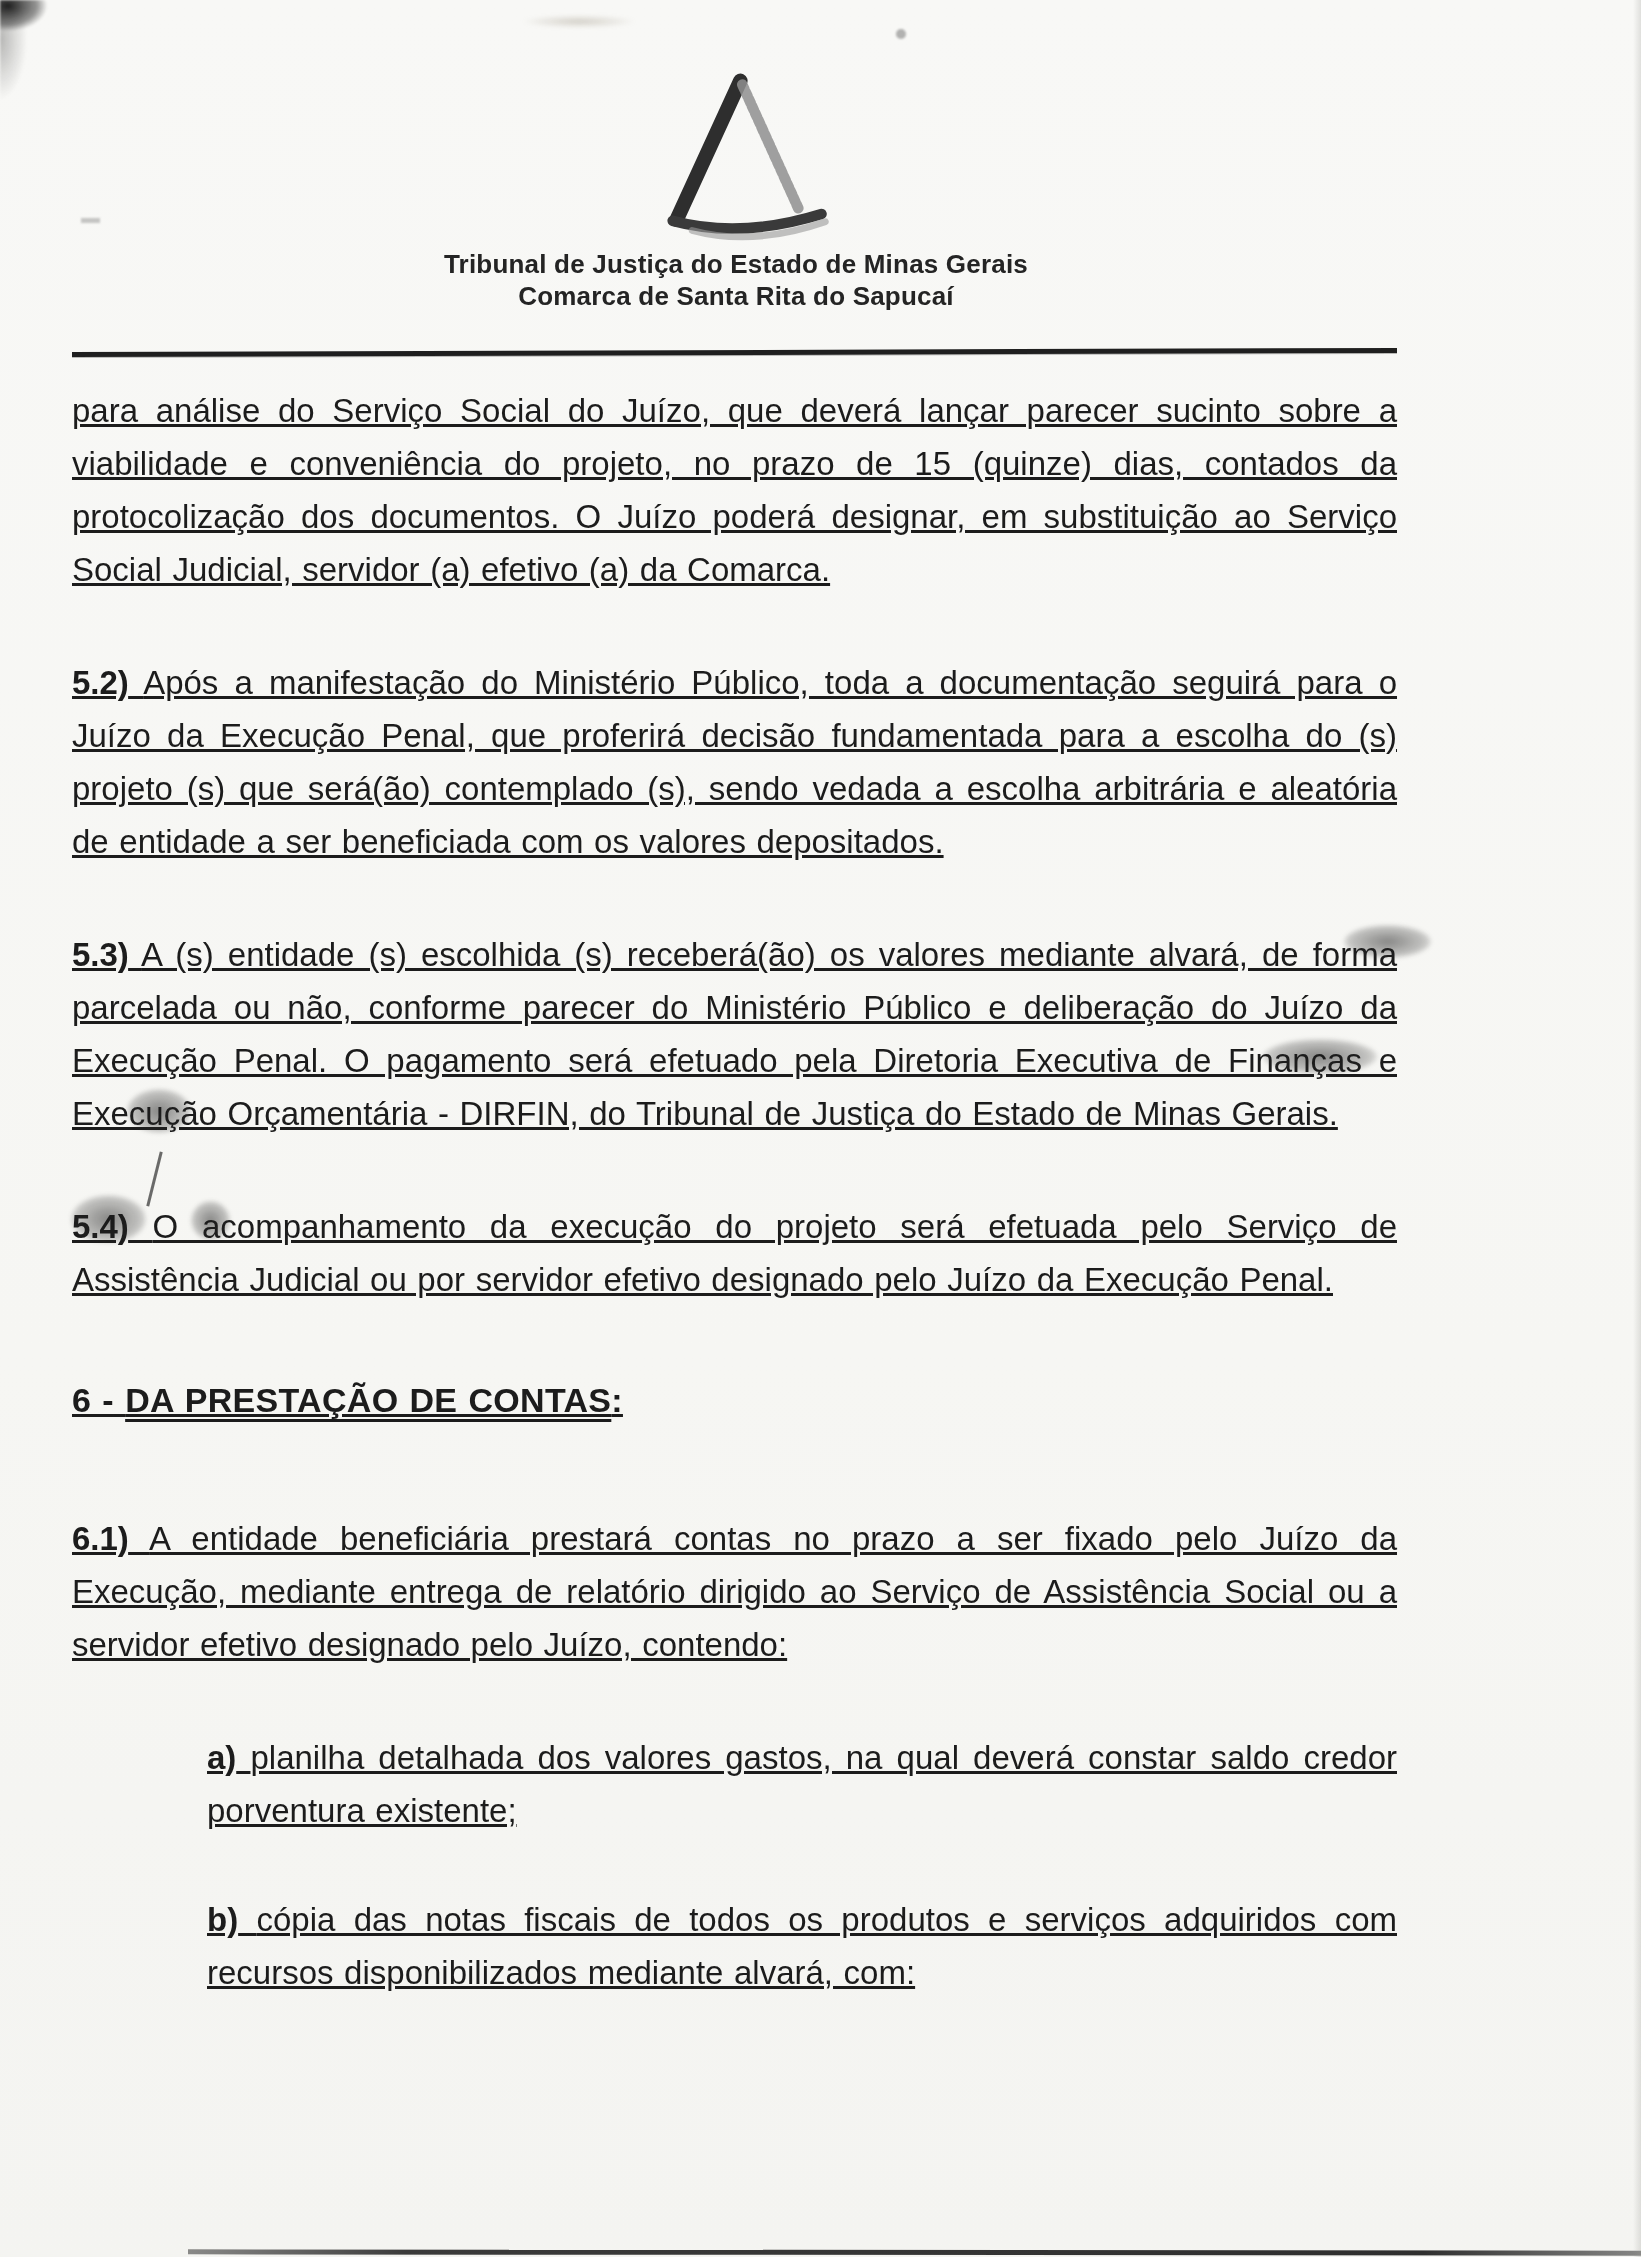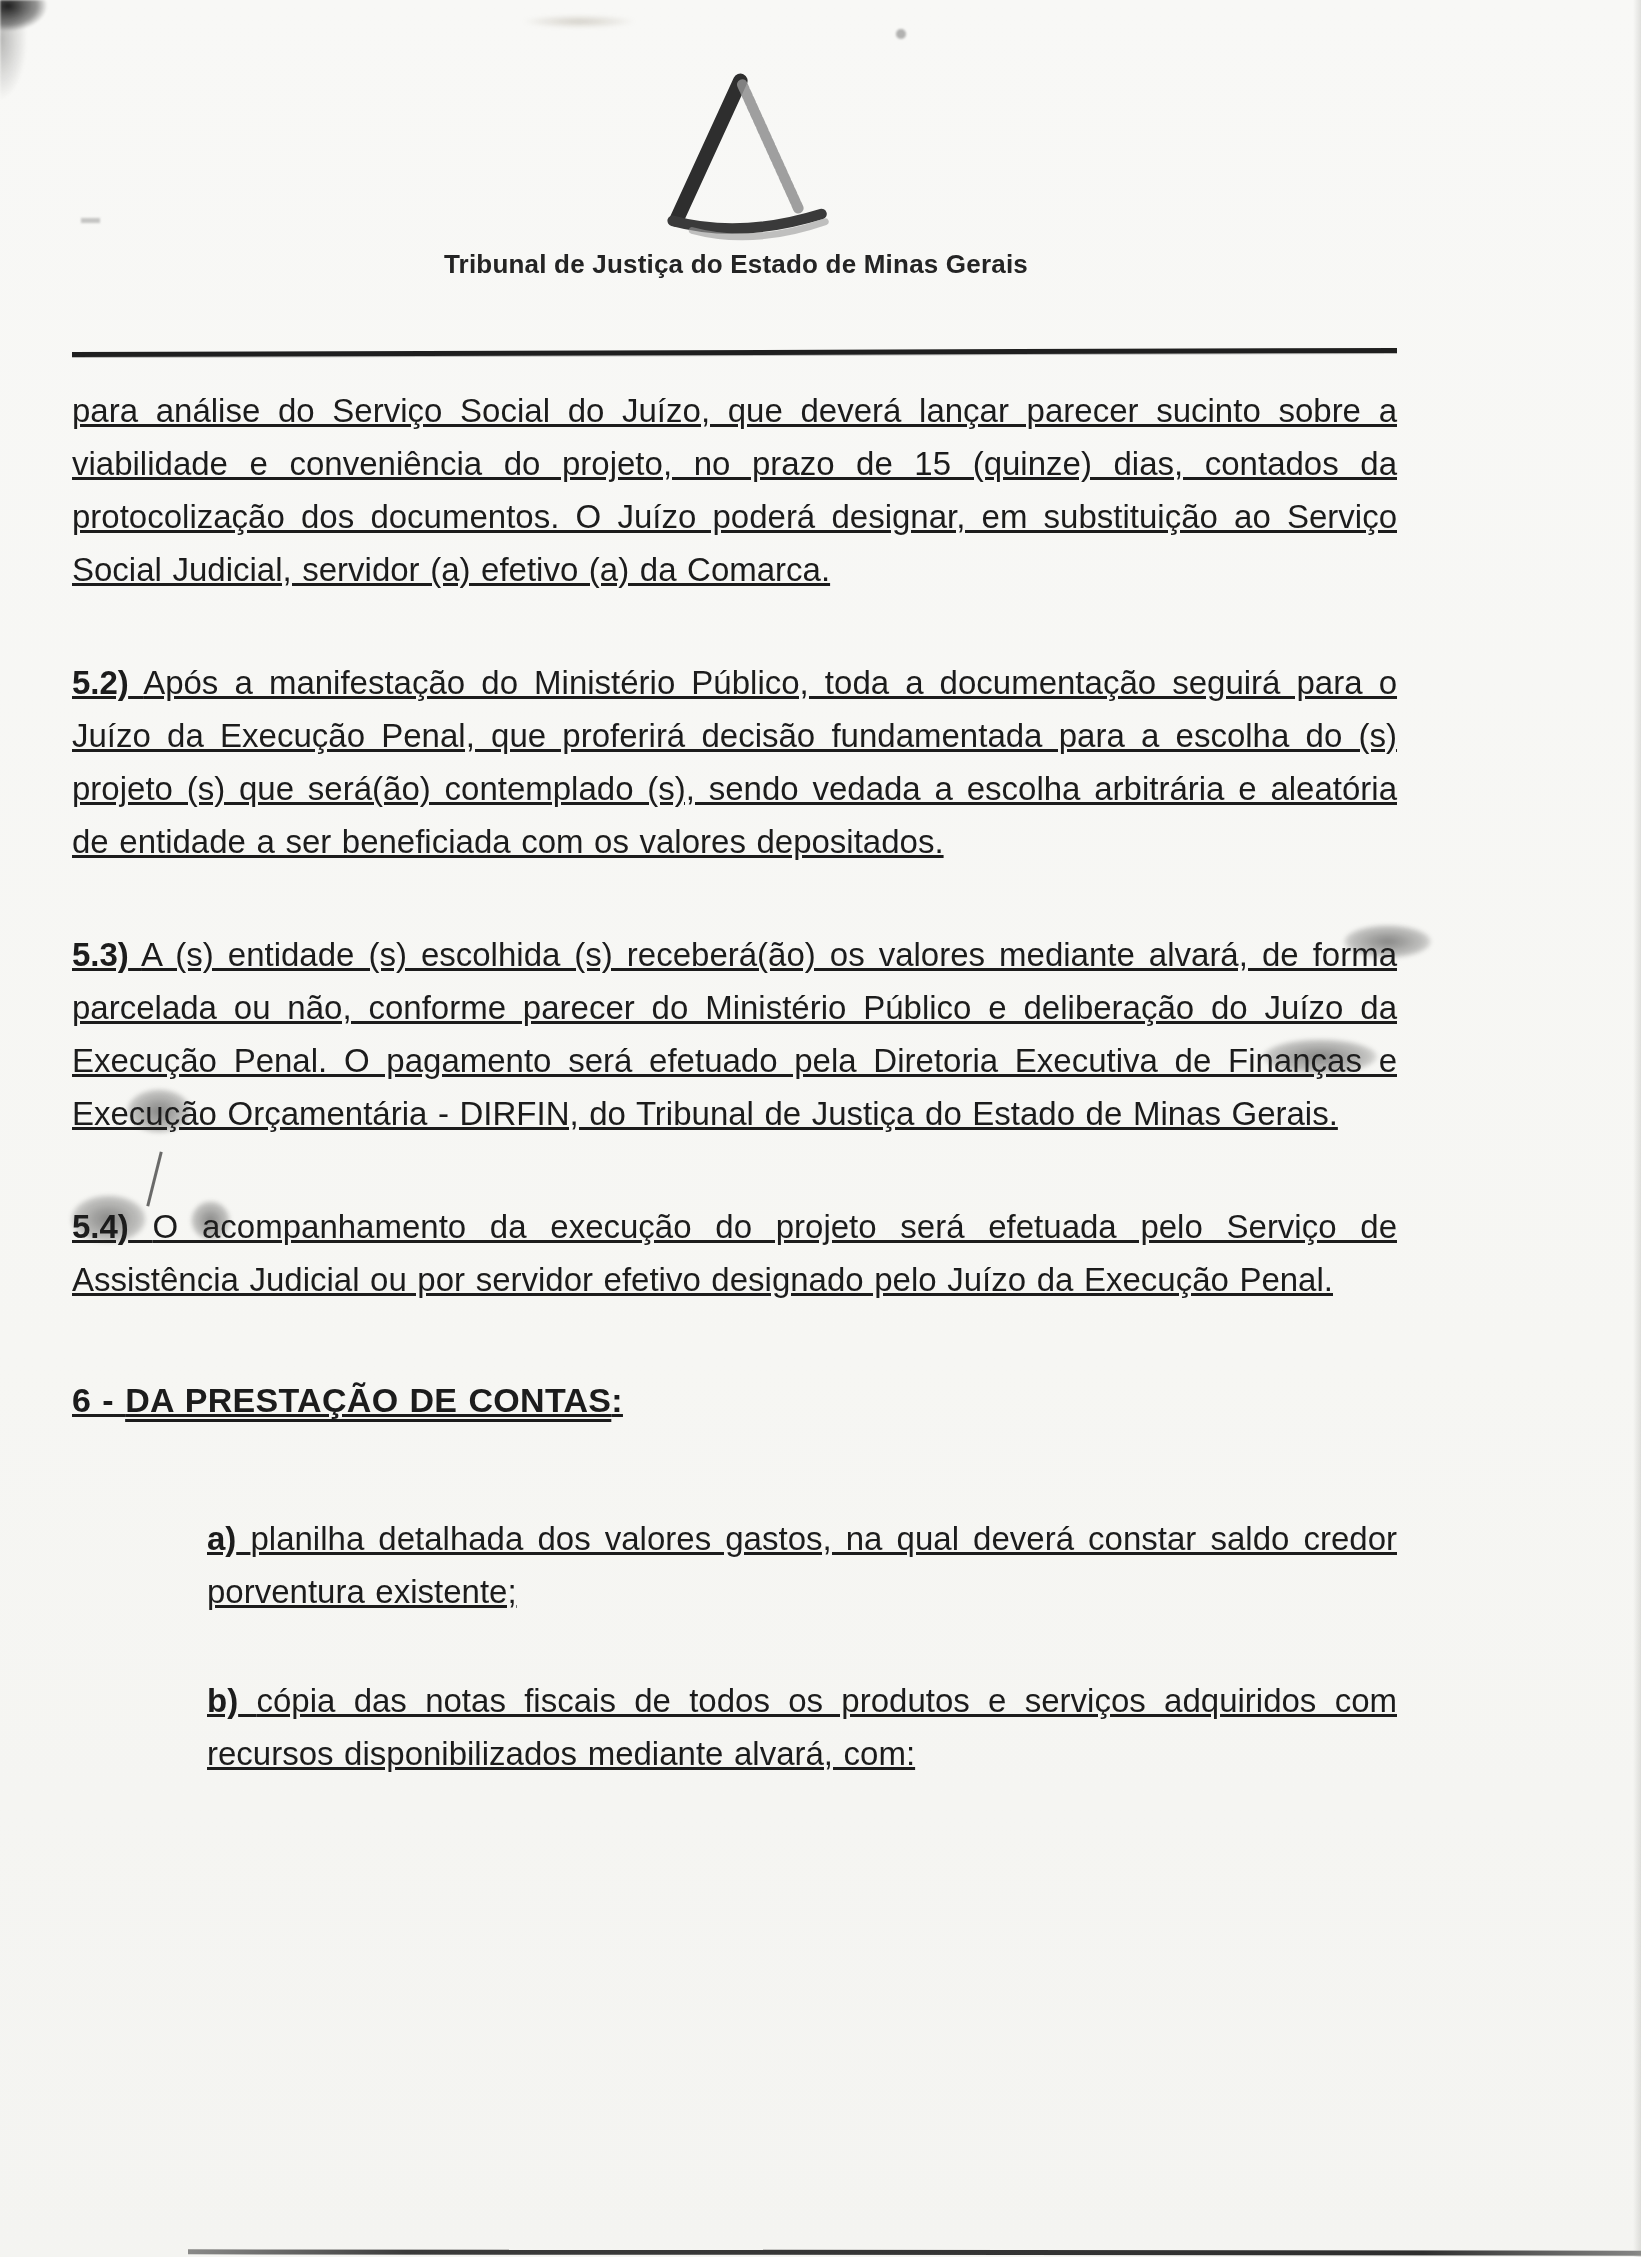--- a/index.html
+++ b/index.html
@@ -92,36 +92,38 @@
         <path d="M112 8 L46 152" stroke="#2e2e2e" stroke-width="15" fill="none" stroke-linecap="round"></path>
 
         <path d="M114 12 L172 140" stroke="#8f8f8f" stroke-width="11" fill="none" stroke-linecap="round" stroke-dasharray="5 3" opacity="0.85"></path>
 
         <path d="M42 153 Q 112 172 196 146" stroke="#3a3a3a" stroke-width="11" fill="none" stroke-linecap="round"></path>
         <path d="M62 163 Q 125 180 200 154" stroke="#9a9a9a" stroke-width="7" fill="none" stroke-linecap="round" opacity="0.6"></path>
       </svg>
     </div>
     <div class="org-lines">
       <div>Tribunal de Justiça do Estado de Minas Gerais</div>
+      <div>Comarca de Santa Rita do Sapucaí</div>
     </div>
   </div>
   <div class="header-rule"></div>
 
   <div class="doc-body">
 
     <p><span>para análise do Serviço Social do Juízo, que deverá lançar parecer sucinto sobre a viabilidade e conveniência do projeto, no prazo de 15 (quinze) dias, contados da protocolização dos documentos. O Juízo poderá designar, em substituição ao Serviço Social Judicial, servidor (a) efetivo (a) da Comarca.</span></p>
 
     <p><span class="plabel">5.2)</span> <span>Após a manifestação do Ministério Público, toda a documentação seguirá para o Juízo da Execução Penal, que proferirá decisão fundamentada para a escolha do (s) projeto (s) que será(ão) contemplado (s), sendo vedada a escolha arbitrária e aleatória de entidade a ser beneficiada com os valores depositados.</span></p>
 
     <p><span class="plabel">5.3)</span> <span>A (s) entidade (s) escolhida (s) receberá(ão) os valores mediante alvará, de forma parcelada ou não, conforme parecer do Ministério Público e deliberação do Juízo da Execução Penal. O pagamento será efetuado pela Diretoria Executiva de Finanças e Execução Orçamentária - DIRFIN, do Tribunal de Justiça do Estado de Minas Gerais.</span></p>
 
     <p class="clause-54"><span class="plabel">5.4)</span> <span>O acompanhamento da execução do projeto será efetuada pelo Serviço de Assistência Judicial ou por servidor efetivo designado pelo Juízo da Execução Penal.</span></p>
 
     <p class="section-heading"><span>6 -</span> <span class="underlined">DA PRESTAÇÃO DE CONTAS</span><span>:</span></p>
 
+    <p><span class="plabel">6.1)</span> <span>A entidade beneficiária prestará contas no prazo a ser fixado pelo Juízo da Execução, mediante entrega de relatório dirigido ao Serviço de Assistência Social ou a servidor efetivo designado pelo Juízo, contendo:</span></p>
 
     <p class="subitem"><span class="plabel">a)</span> <span>planilha detalhada dos valores gastos, na qual deverá constar saldo credor porventura existente;</span></p>
 
     <p class="subitem"><span class="plabel">b)</span> <span>cópia das notas fiscais de todos os produtos e serviços adquiridos com recursos disponibilizados mediante alvará, com:</span></p>
 
   </div>
 
   <div class="artifact corner-smudge"></div>
   <div class="artifact top-speckle"></div>
   <div class="artifact top-dot"></div>

